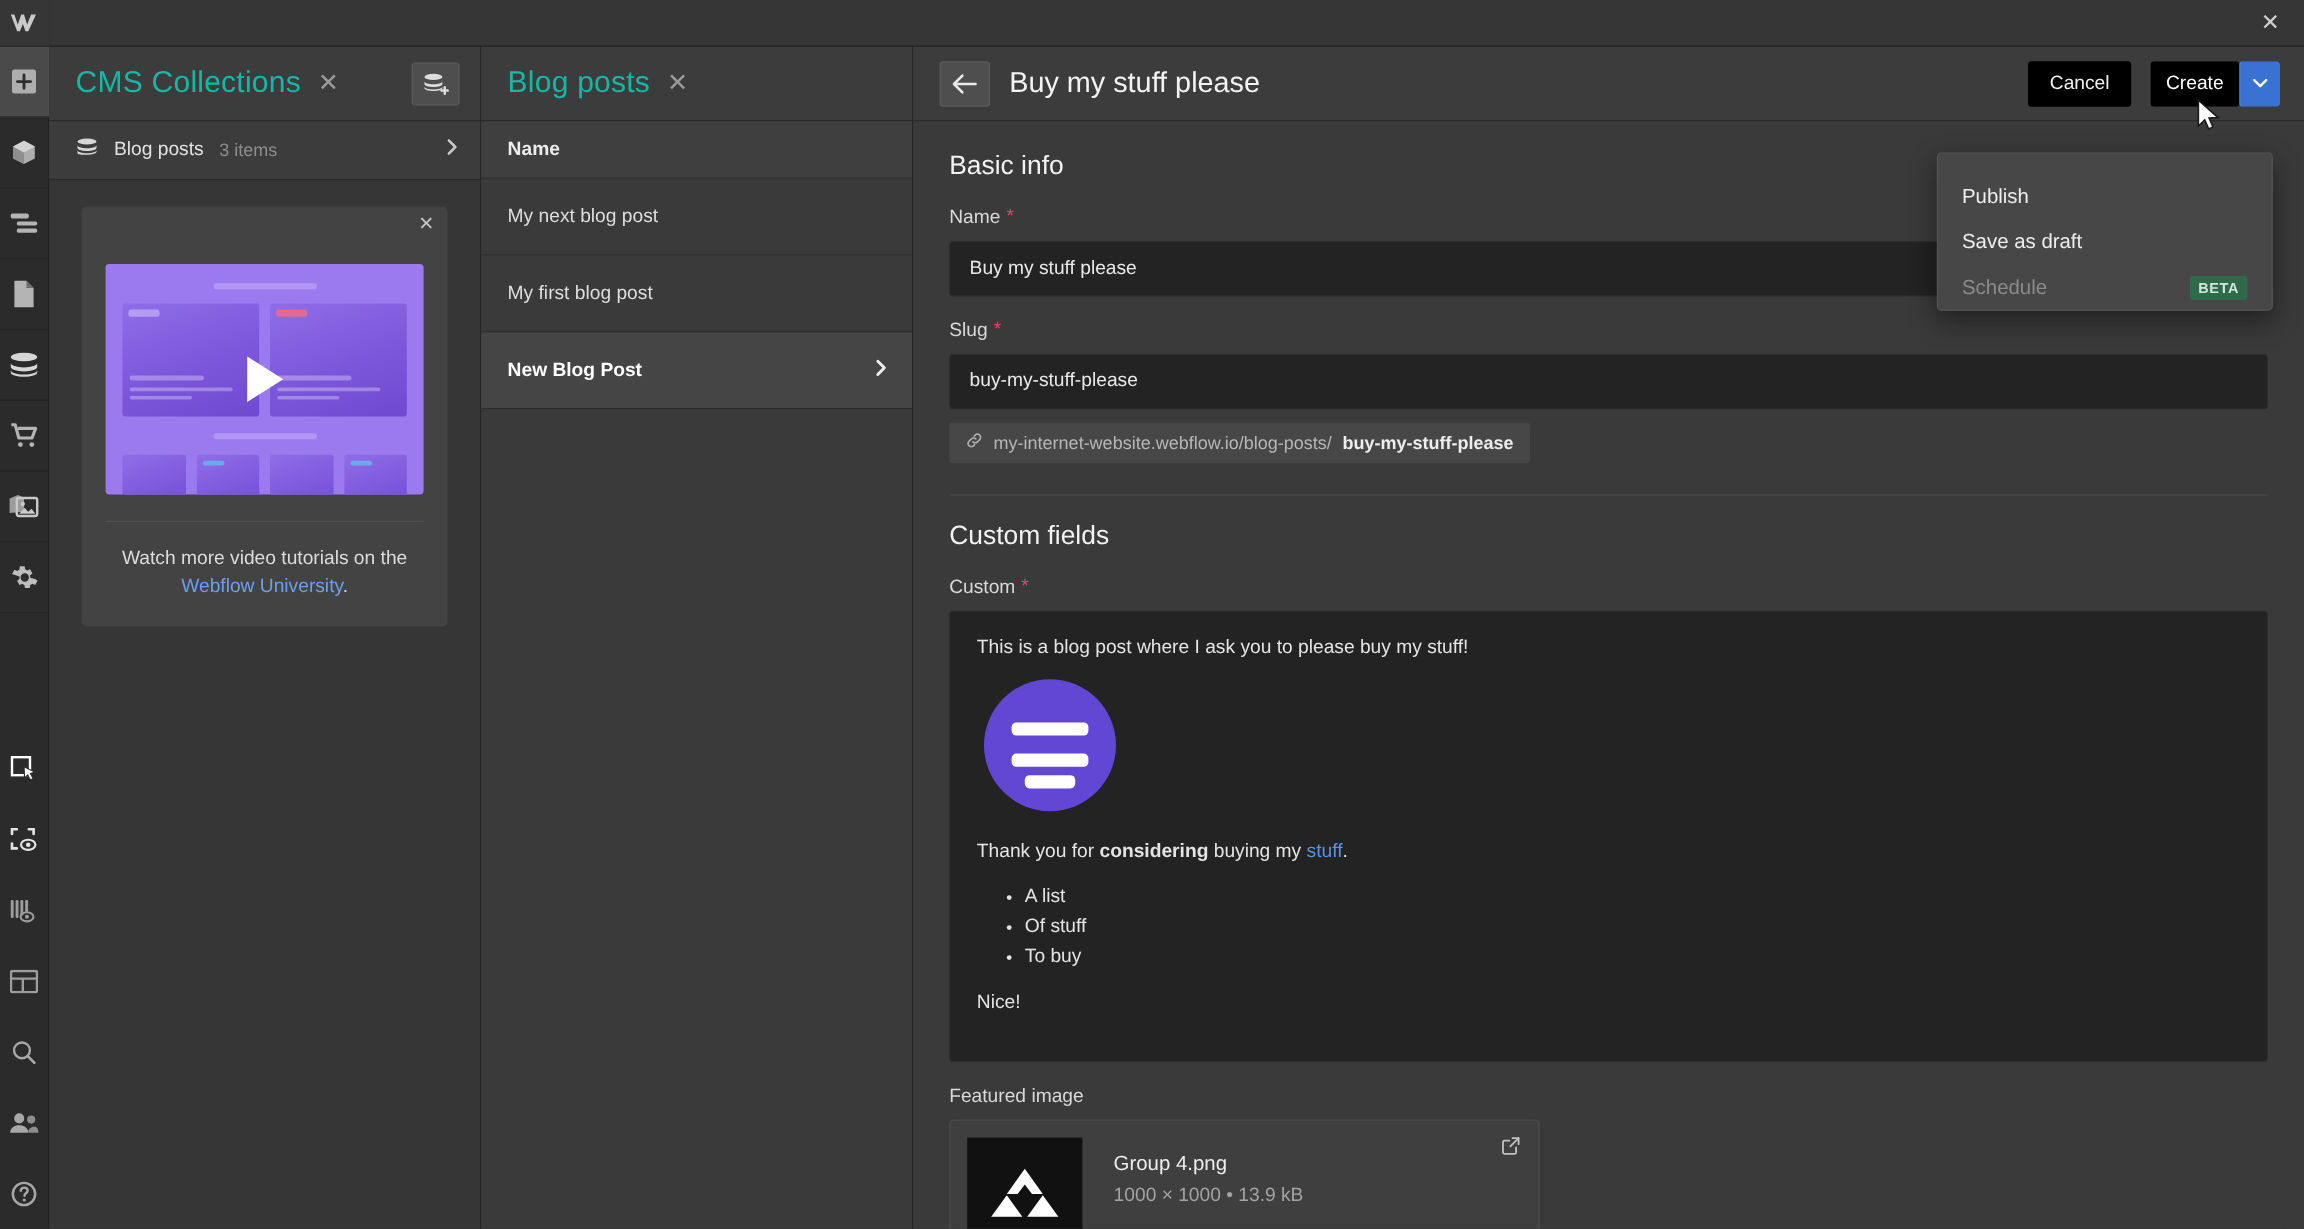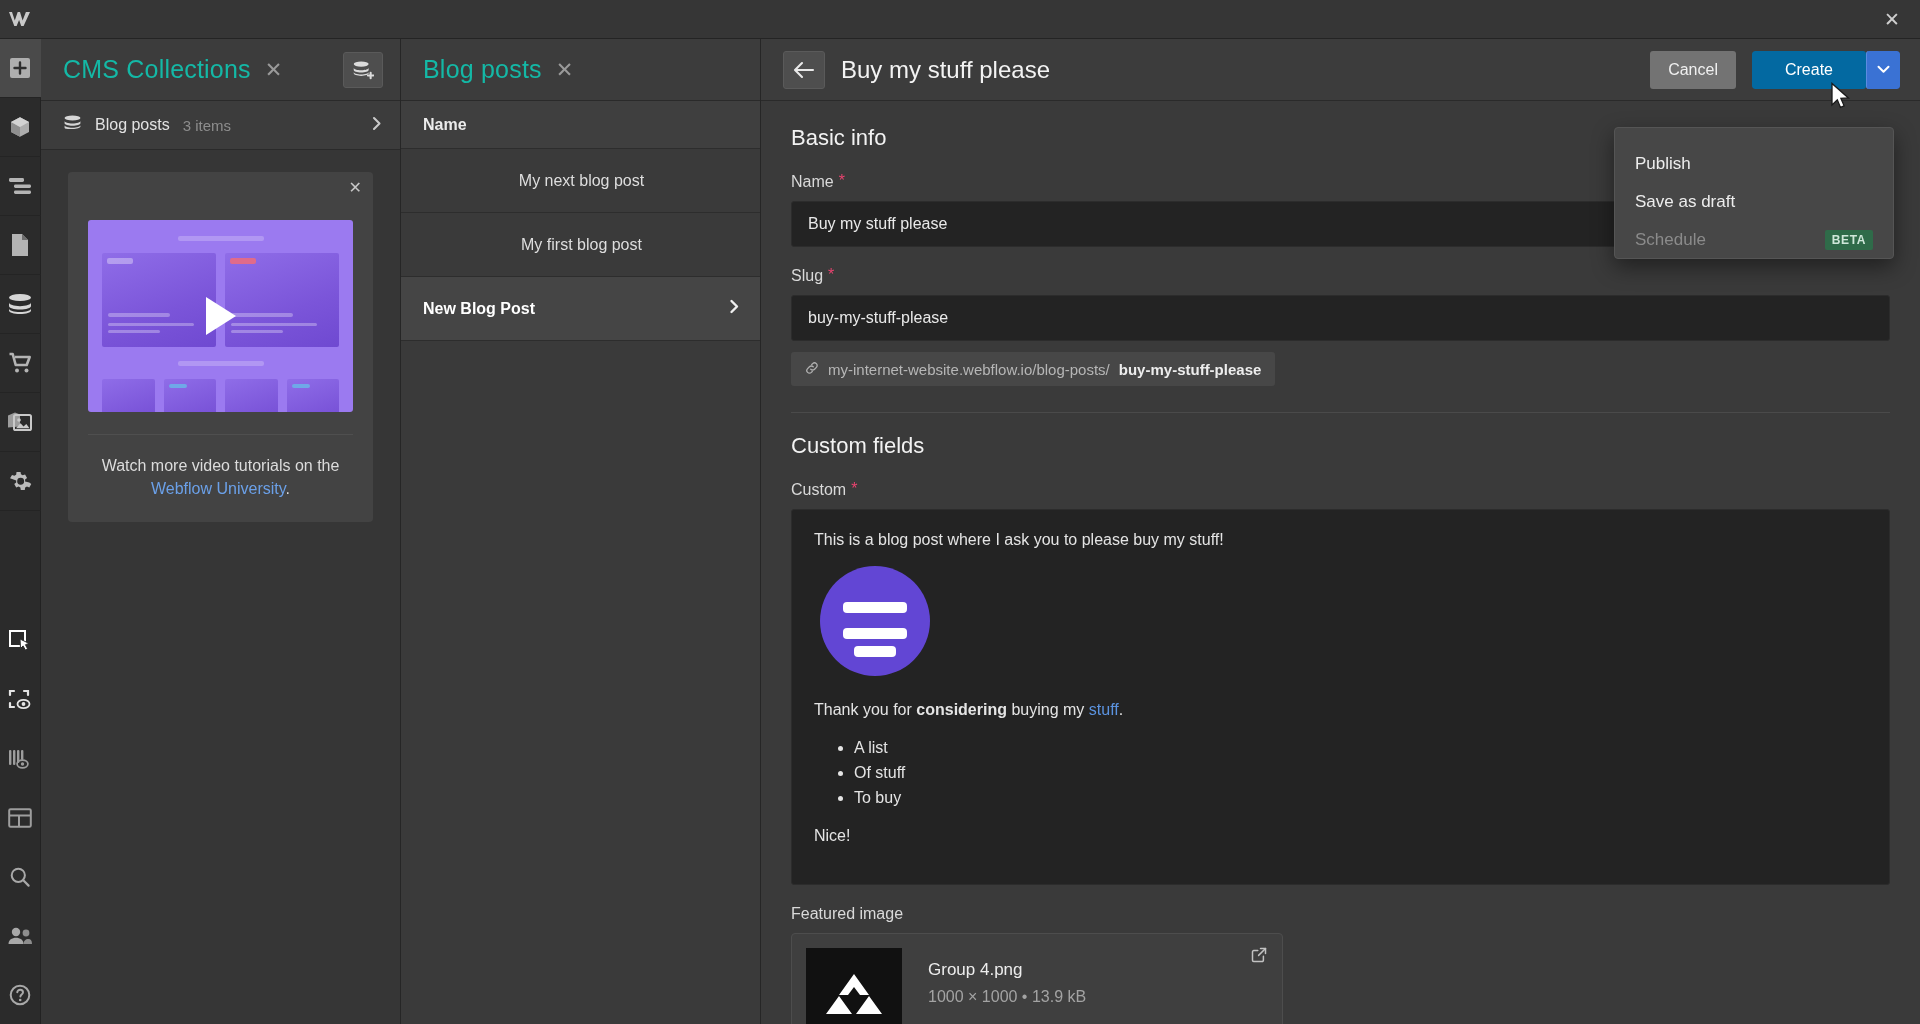--- a/index.html
+++ b/index.html
@@ -128,21 +128,21 @@
   }
   .list-colhead {
     height: 48px; display: flex; align-items: center;
     padding: 0 22px; font-size: 16px; font-weight: 700; color: #ececec;
     background: #3f3f3f; border-bottom: 1px solid #2d2d2d;
   }
   .list-row {
     height: 64px; display: flex; align-items: center;
     padding: 0 20px 0 22px; gap: 8px; cursor: pointer;
     font-size: 16px; color: #dedede;
-    background: #3a3a3a; border-bottom: 1px solid #2d2d2d; justify-content: center;
+    background: #3a3a3a; border-bottom: 1px solid #2d2d2d;
   }
   .list-row.selected { background: #454545; color: #ffffff; font-weight: 700; }
   .list-chev { margin-left: auto; color: #e6e6e6; }
 
   
   .panel-edit {
     flex: 1 1 auto; height: 1024px; background: #3a3a3a;
     display: flex; flex-direction: column; position: relative; min-width: 0;
   }
   .edit-head {
@@ -154,23 +154,23 @@
     width: 42px; height: 38px; border-radius: 3px;
     background: #4e4e4e; border: 1px solid #5a5a5a;
     display: flex; align-items: center; justify-content: center; cursor: pointer;
   }
   .edit-title { font-size: 24px; color: #f3f3f3; }
   .btn {
     height: 38px; border-radius: 3px; font-size: 16px;
     display: flex; align-items: center; justify-content: center;
     cursor: pointer; padding: 0 18px; user-select: none;
   }
-  .btn-cancel { background: #737373; color: #f0f0f0; }
+  .btn-cancel { background: #000000; color: #f0f0f0; }
   .btn-group { display: flex; border-radius: 3px; overflow: hidden; }
-  .btn-create { background: #0369a1; color: #ffffff; padding: 0 33px; }
+  .btn-create { background: #000000; color: #ffffff; padding: 0 13px; }
   .btn-caret {
     background: #3a72d4; color: #ffffff; width: 34px; padding: 0;
     border-left: 1px solid #5b8be0;
   }
 
   .edit-body { flex: 1 1 auto; overflow: hidden; padding: 0 0 0 0; }
   .section { padding: 24px 30px 0 30px; }
   .section-title { font-size: 22px; color: #f2f2f2; margin-bottom: 22px; }
   .field-label {
     font-size: 16px; color: #d9d9d9; margin-bottom: 10px;

